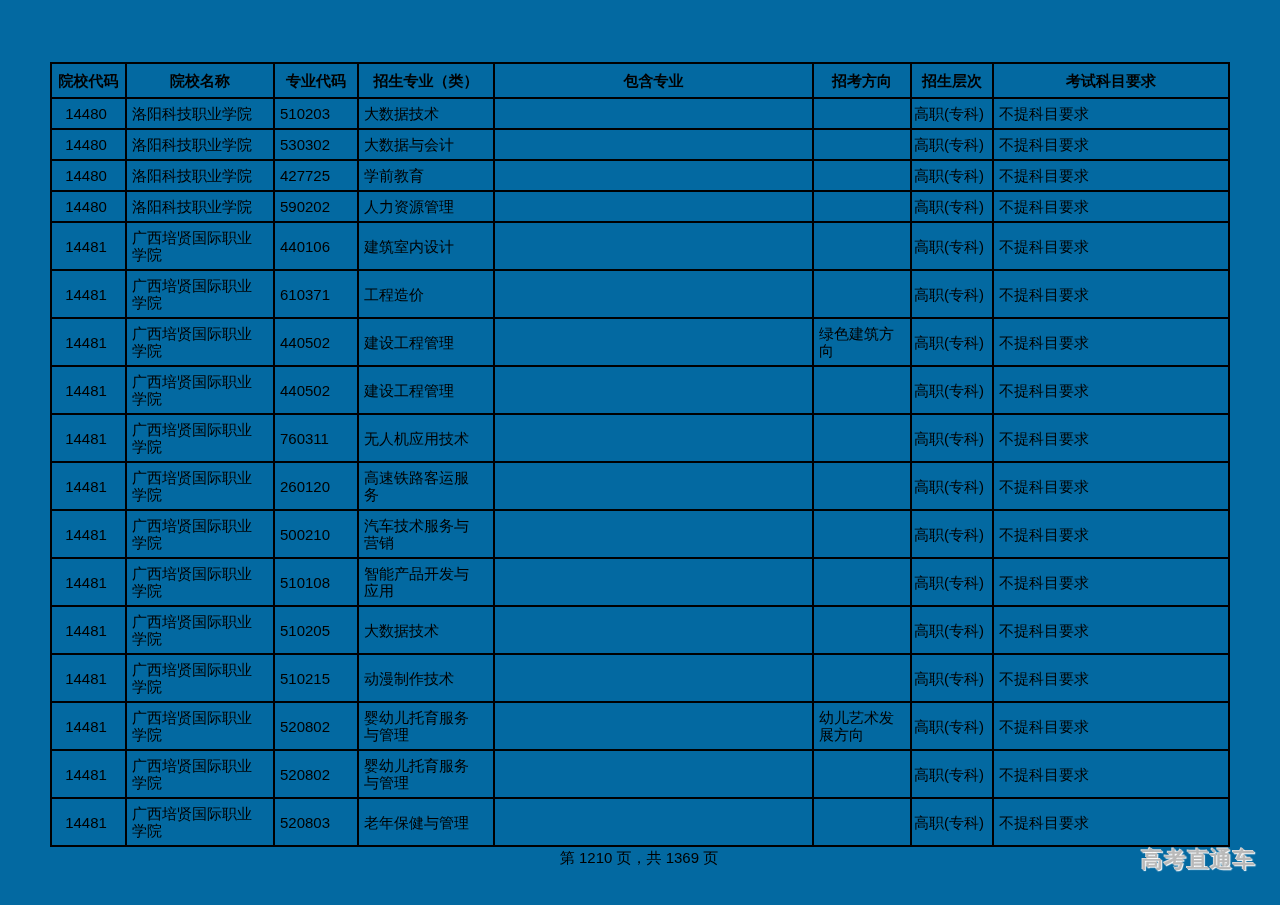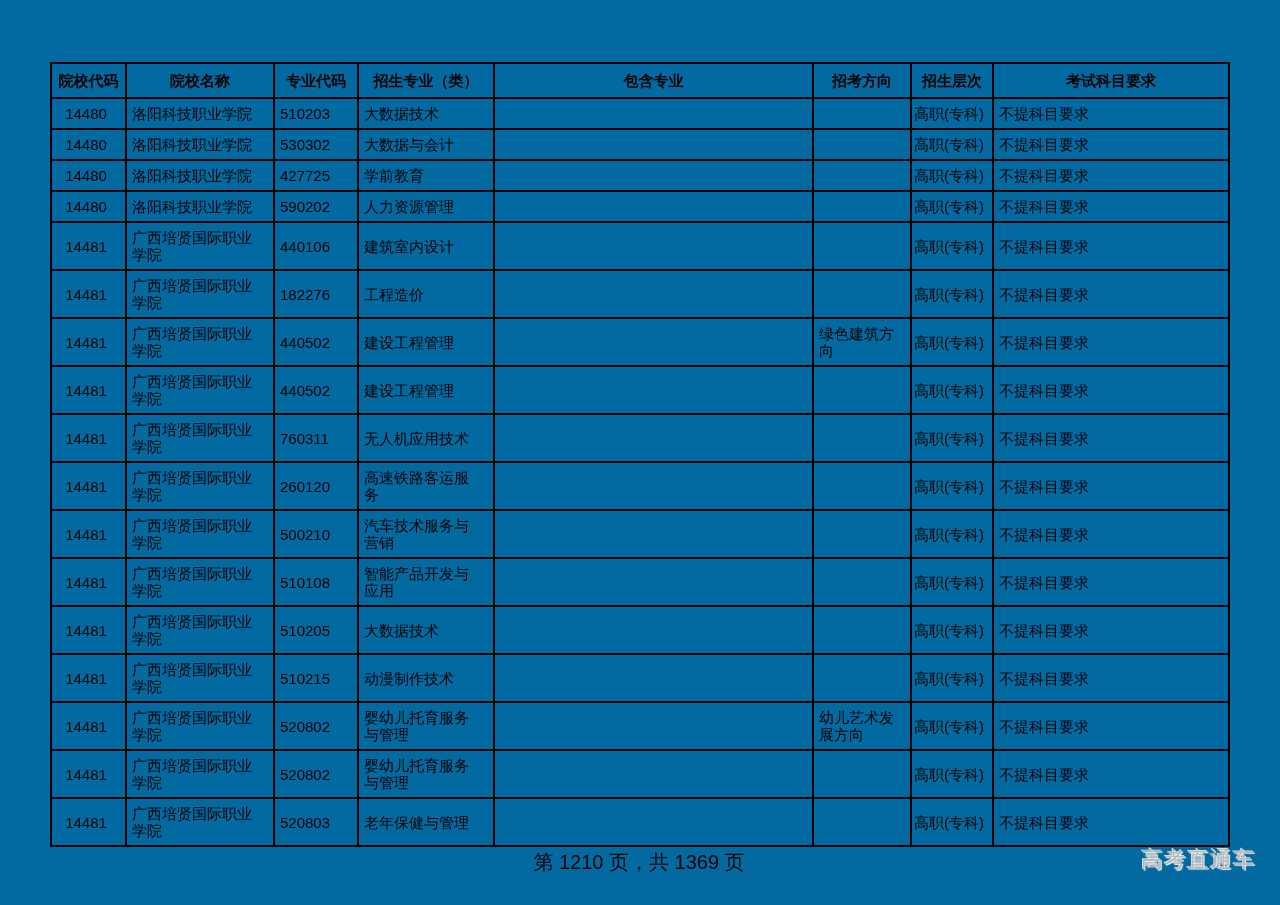--- a/index.html
+++ b/index.html
@@ -44,31 +44,32 @@
     text-align: left;
   }
   td.center { text-align: center; }
   td.lv { padding-left: 2px; padding-right: 2px; }
   .footer-pageinfo {
     position: absolute;
     left: 50px;
     width: 1178px;
     top: 849px;
     text-align: center;
-    font-size: 20px;
+    font-size: 15px;
     color: #000;
   }
   .watermark {
     position: absolute;
     right: 24px;
     top: 845px;
     font-size: 22px;
     letter-spacing: 1px;
     color: #b9b9b9;
     text-shadow: 1px 1px 1px #ffffff, -1px -1px 0 #d8d8d8;
+    font-weight: bold;
   }
 </style>
 </head>
 <body>
 
 <div class="page">
 
   <div class="table-wrap">
     <table>
       <colgroup>
@@ -145,21 +146,21 @@
       <td>建筑室内设计</td>
       <td></td>
       <td></td>
       <td class="lv">高职(专科)</td>
       <td>不提科目要求</td>
     </tr>
 
     <tr>
       <td class="center">14481</td>
       <td>广西培贤国际职业学院</td>
-      <td>182276</td>
+      <td>610371</td>
       <td>工程造价</td>
       <td></td>
       <td></td>
       <td class="lv">高职(专科)</td>
       <td>不提科目要求</td>
     </tr>
 
     <tr>
       <td class="center">14481</td>
       <td>广西培贤国际职业学院</td>

